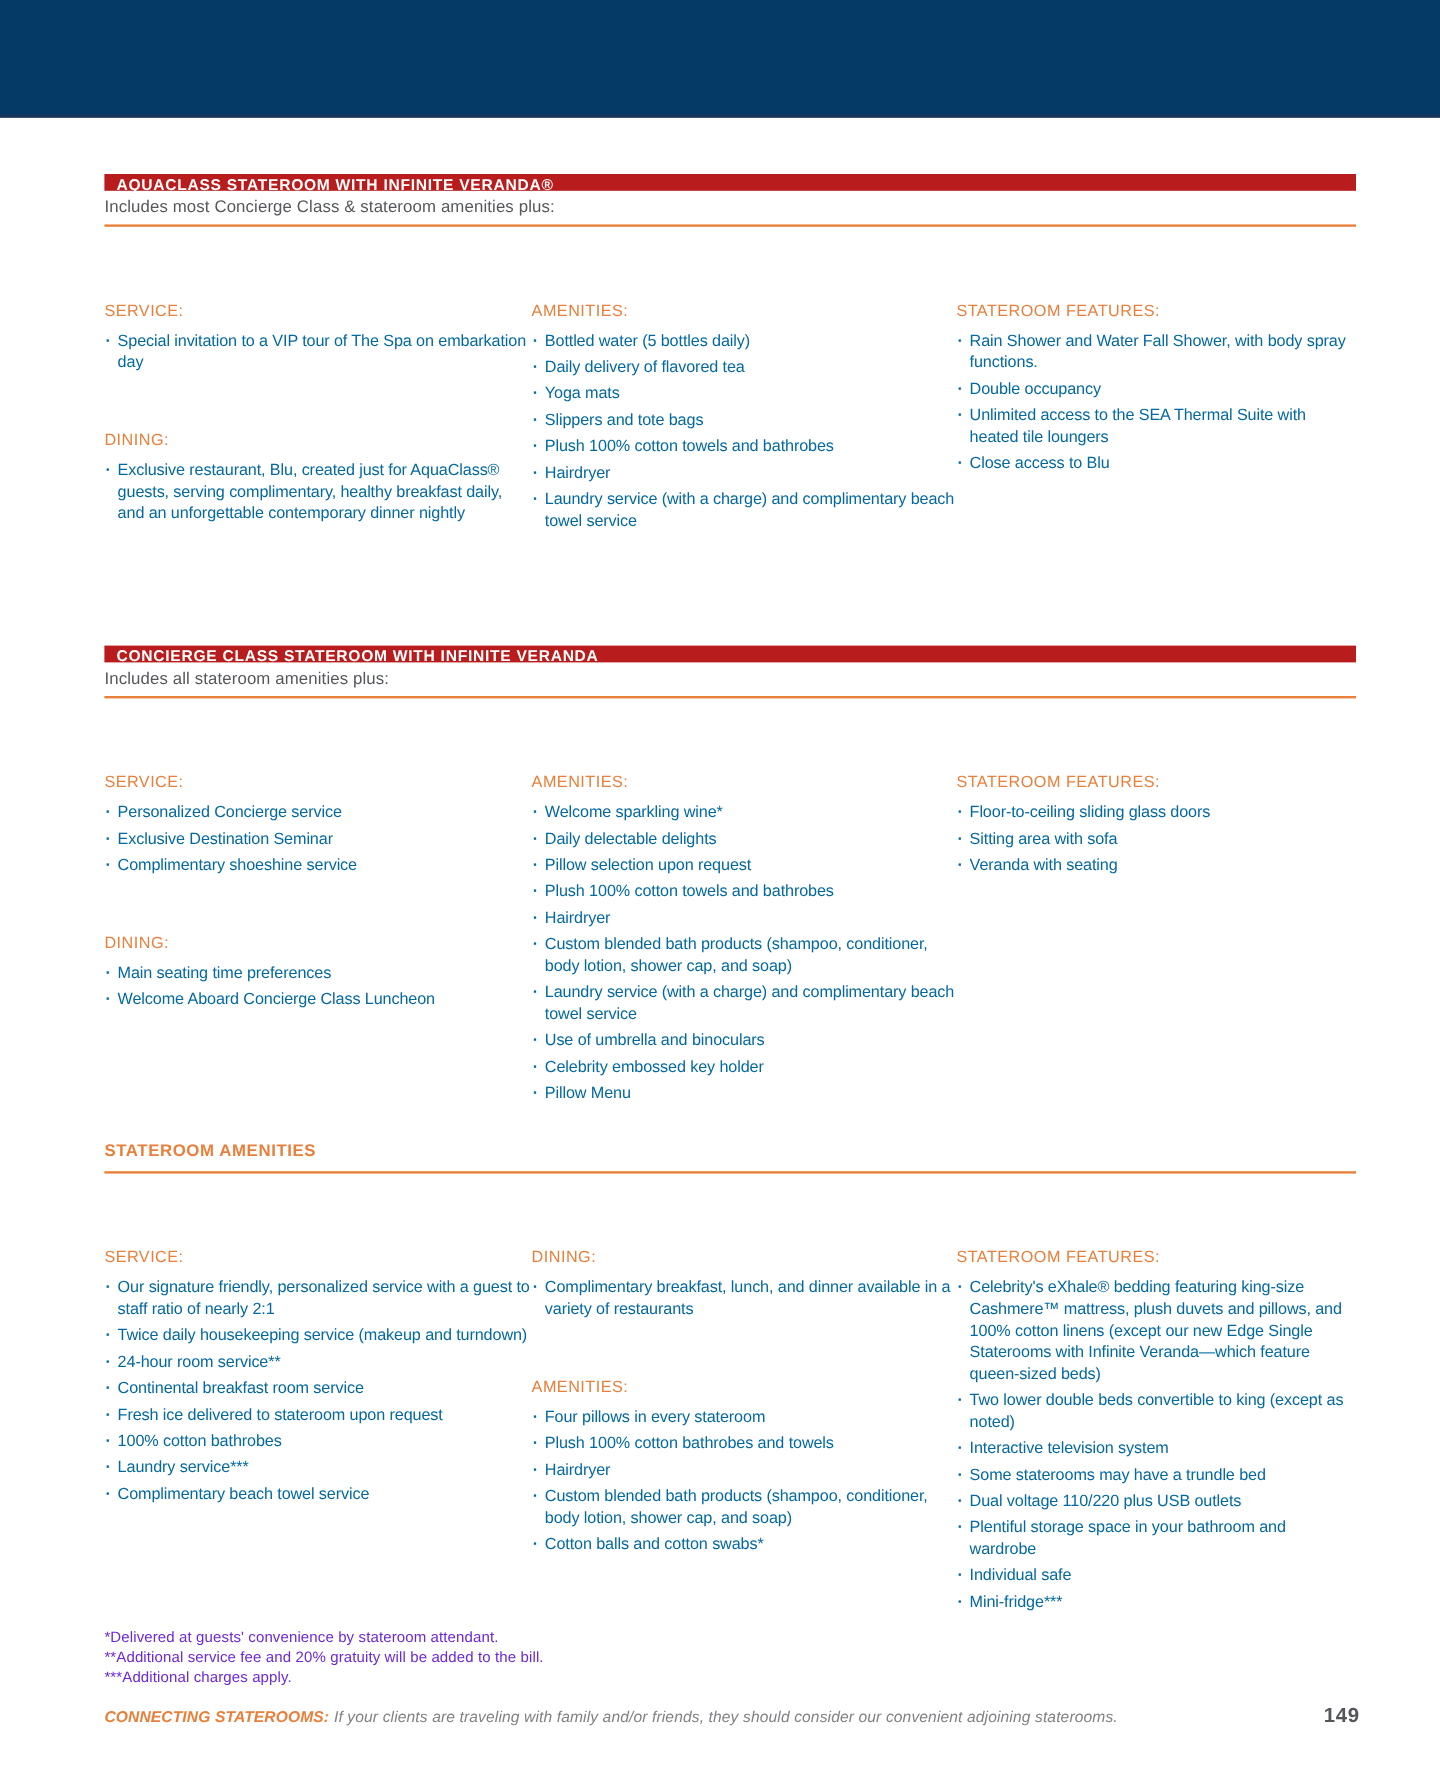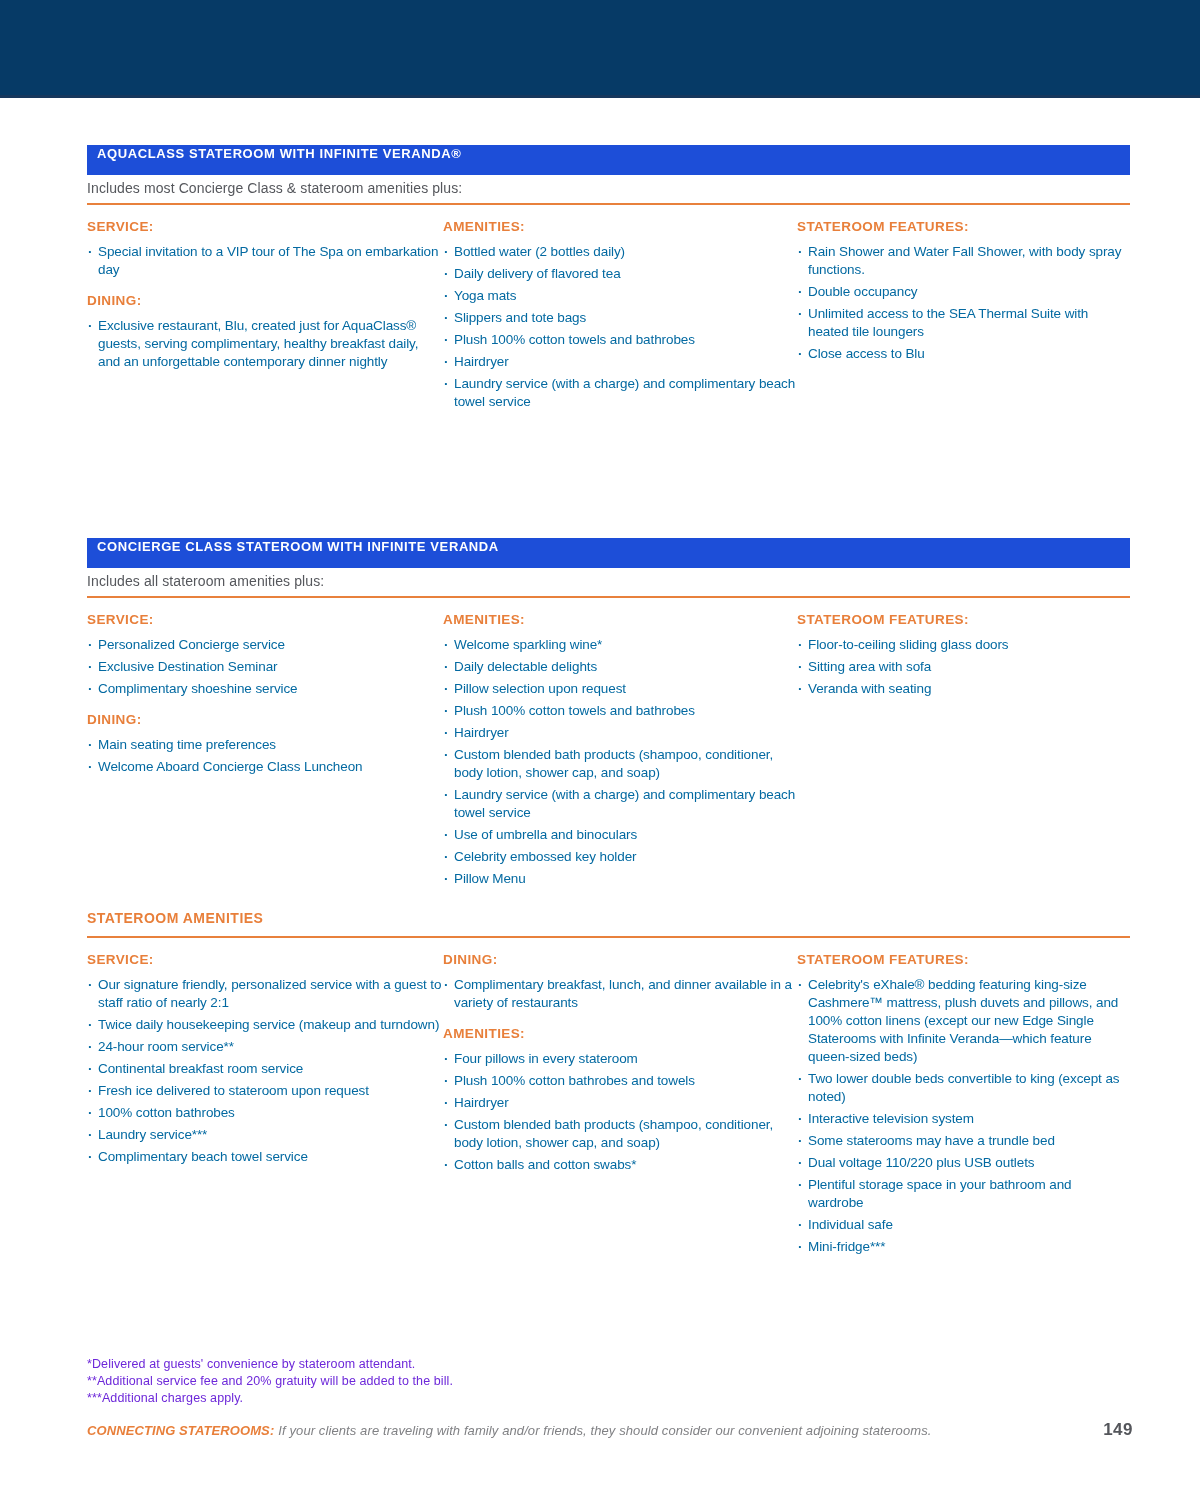--- a/index.html
+++ b/index.html
@@ -8,34 +8,35 @@
     width:1200px; height:1491px; position:relative; overflow:hidden;
     font-family:"Liberation Sans", sans-serif;
     color:#55575c;
   }
   .band {
     position:absolute; top:0; left:0; width:1200px; height:98px;
     background:#063a66; border-bottom:3px solid #16375c;
   }
   .section { position:absolute; left:87px; width:1046px; }
   .banner {
-    height:30px; line-height:18px; background:#1d4ed8; color:#ffffff;
+    height:14px; line-height:18px; background:#b91c1c; color:#ffffff;
     font-size:13px; font-weight:bold; letter-spacing:.6px; padding-left:10px;
     width:1043px;
   }
   .subtitle { margin-top:5px; font-size:14px; color:#55575c; letter-spacing:.1px; }
   .rule { margin-top:7px; height:2px; background:#e8813c; width:1043px; border:none; }
   .columns { display:flex; margin-top:14px; }
   .col-1 { width:356px; }
   .col-2 { width:354px; }
   .col-3 { width:333px; }
   .group + .group { margin-top:14px; }
   .group-heading {
-    color:#e87f3a; font-size:13.5px; font-weight:bold; letter-spacing:.4px;
+    color:#e87f3a; font-size:13.5px; font-weight:normal; letter-spacing:.4px;
     margin-bottom:9px;
+    margin-top:48px;
   }
   ul.items { list-style:none; }
   li.item {
     position:relative; padding-left:11px; margin-bottom:4px;
     font-size:13.5px; line-height:18px; letter-spacing:-.1px; color:#0369a1;
   }
   li.item::before { content:"·"; position:absolute; left:1px; top:0; font-weight:bold; }
   .sect3-title { color:#e87f3a; font-size:14px; font-weight:bold; letter-spacing:.5px; }
   .sect3 .rule { margin-top:10px; }
   .footnotes { position:absolute; left:87px; top:1356px; width:1046px; }
@@ -75,21 +76,21 @@
 
         <li class="item">Exclusive restaurant, Blu, created just for AquaClass® guests, serving complimentary, healthy breakfast daily, and an unforgettable contemporary dinner nightly</li>
           </ul>
       </div>
     </div>
     <div class="col-2">
       <div class="group">
         <div class="group-heading">AMENITIES:</div>
         <ul class="items">
 
-        <li class="item">Bottled water (2 bottles daily)</li>
+        <li class="item">Bottled water (5 bottles daily)</li>
             <li class="item">Daily delivery of flavored tea</li>
             <li class="item">Yoga mats</li>
             <li class="item">Slippers and tote bags</li>
             <li class="item">Plush 100% cotton towels and bathrobes</li>
             <li class="item">Hairdryer</li>
             <li class="item">Laundry service (with a charge) and complimentary beach towel service</li>
           </ul>
       </div>
     </div>
     <div class="col-3">
@@ -156,21 +157,21 @@
 
         <li class="item">Floor-to-ceiling sliding glass doors</li>
             <li class="item">Sitting area with sofa</li>
             <li class="item">Veranda with seating</li>
           </ul>
       </div>
     </div>
   </div>
 </div>
 
-<div class="section sect3" style="top:910px">
+<div class="section sect3" style="top:950px">
   <div class="sect3-title">STATEROOM AMENITIES</div>
   <div class="rule"></div>
   <div class="columns">
     <div class="col-1">
       <div class="group">
         <div class="group-heading">SERVICE:</div>
         <ul class="items">
 
         <li class="item">Our signature friendly, personalized service with a guest to staff ratio of nearly 2:1</li>
             <li class="item">Twice daily housekeeping service (makeup and turndown)</li>

